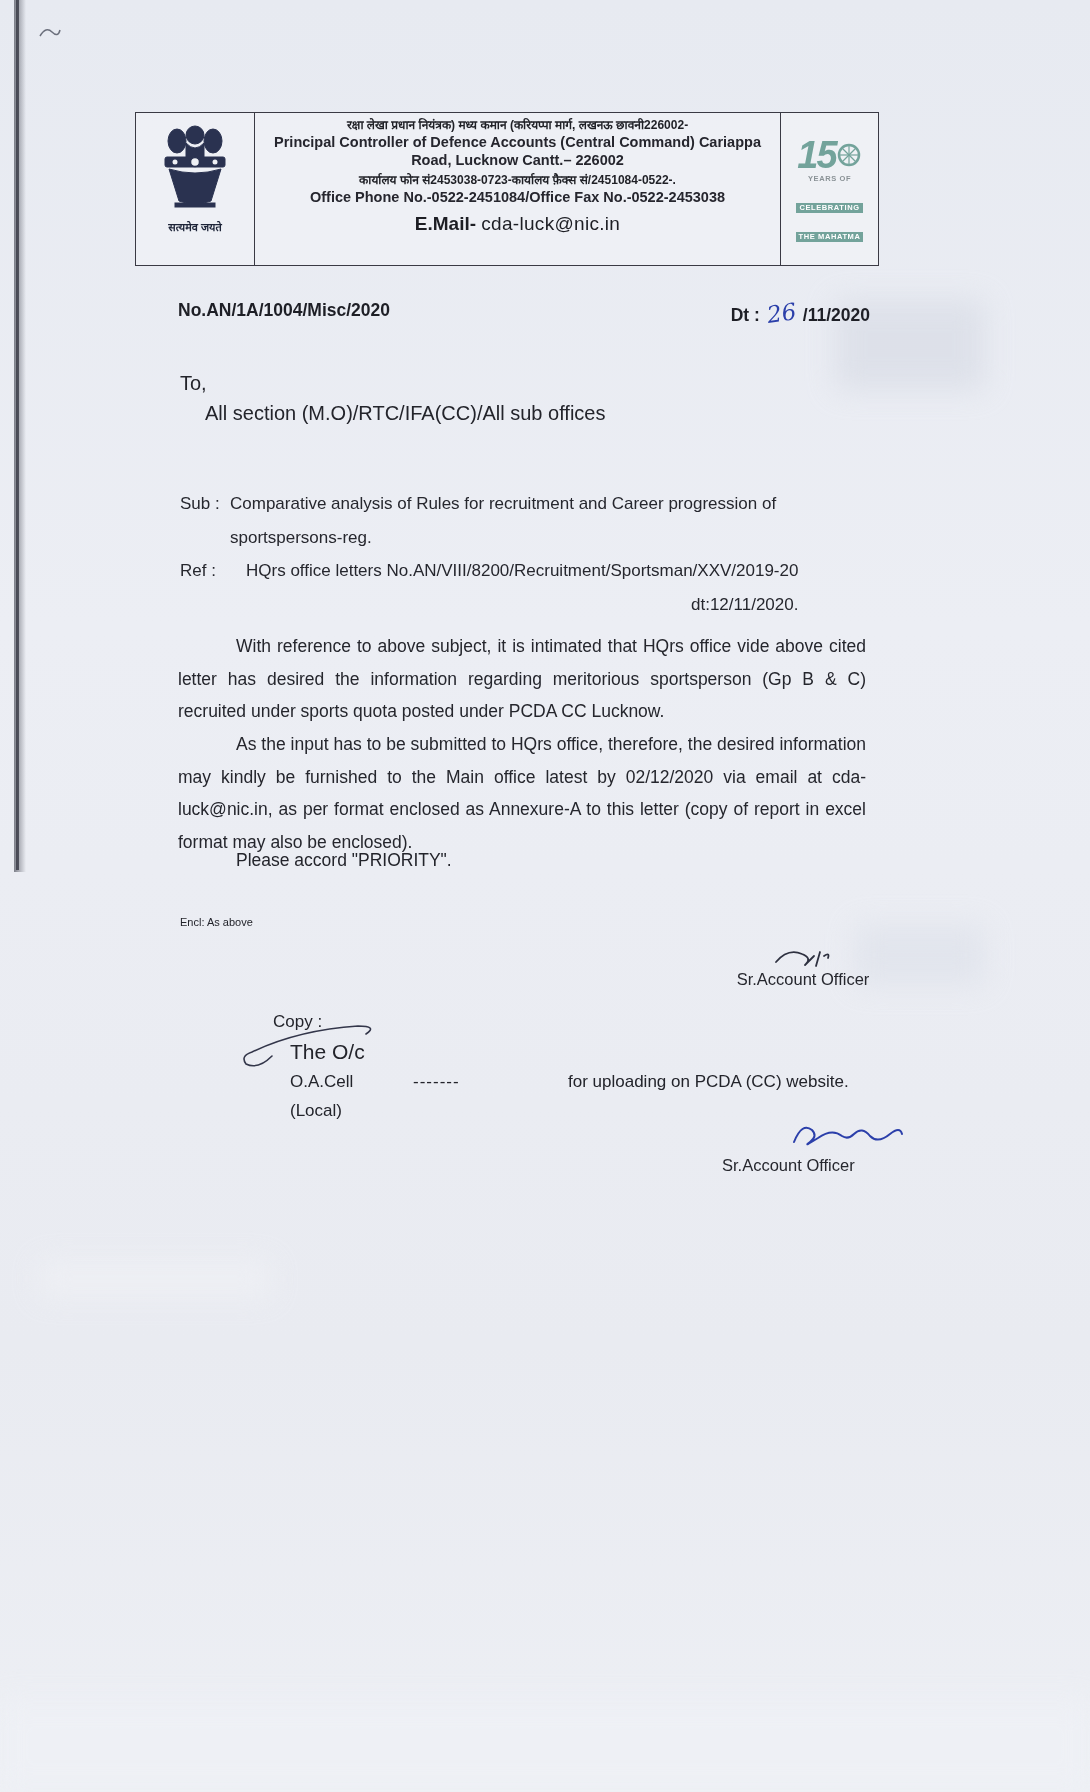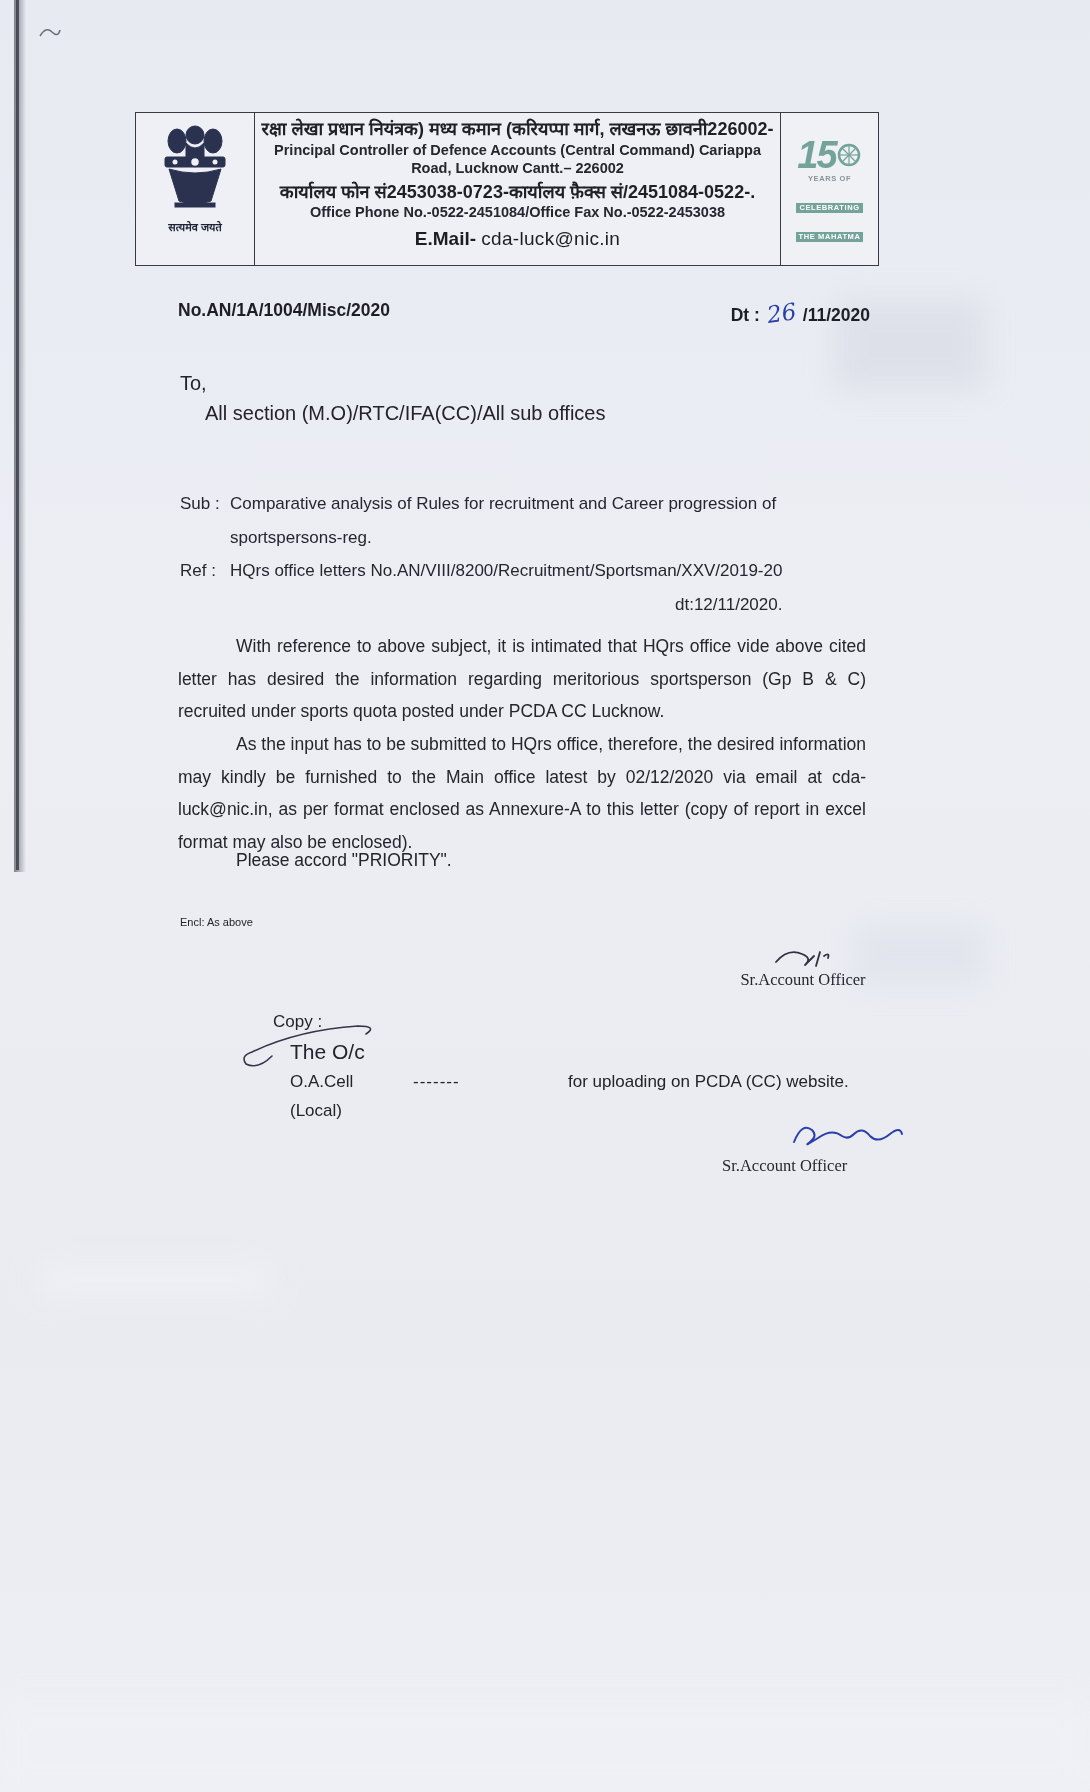--- a/index.html
+++ b/index.html
@@ -25,21 +25,21 @@
 
   
   .header-box {
     position:absolute; left:135px; top:112px; width:742px; height:152px;
     border:1.6px solid #3a3a44; display:flex; background:rgba(248,249,252,0.35);
   }
   .emblem-cell {width:118px; border-right:1.6px solid #3a3a44; display:flex;
     flex-direction:column; align-items:center; justify-content:flex-start; padding-top:6px;}
   .emblem-caption {font-size:11px; font-weight:bold; color:#1d2438; margin-top:2px; white-space:nowrap;}
   .header-center {flex:1; text-align:center; padding:5px 6px 2px; line-height:1.25;}
-  .hi-line {font-size:18px; font-weight:bold; color:#1f2026;}
+  .hi-line {font-size:12px; font-weight:bold; color:#1f2026;}
   .en-line {font-size:14.5px; font-weight:bold; color:#26262e;}
   .en-line2 {font-size:14.5px; font-weight:bold; color:#26262e; margin-bottom:4px;}
   .email-line {margin-top:6px; font-size:19px; color:#1d1e24;}
   .email-label {font-weight:bold;}
   .email-value {font-weight:normal; letter-spacing:.3px;}
   .logo-cell {width:97px; border-left:1.6px solid #3a3a44; display:flex; flex-direction:column;
     align-items:center; justify-content:center; background:rgba(240,242,246,.5);}
   .logo-num-row {display:flex; align-items:center; color:#73a39b;}
   .logo-digits {font-size:38px; font-style:italic; font-weight:bold; line-height:1; letter-spacing:-2px;}
   .logo-cap {font-size:7.5px; letter-spacing:.6px; color:#8a9296; font-weight:bold; line-height:1.3;}
@@ -53,34 +53,34 @@
     font-size:23px; color:#2b3faa; transform:rotate(-8deg); margin:0 2px; font-weight:normal;}
 
   
   .to-block {position:absolute; left:180px; top:368px; font-size:20px; line-height:30px;}
   .addressee {margin-left:25px;}
 
   
   .labelled {position:absolute; font-size:17px; line-height:34px; display:flex; color:#26272e;}
   .labelled .lbl {width:50px; flex:none;}
   .sub-block {left:180px; top:487px;}
-  .ref-block {left:180px; top:554px;}
+  .ref-block {left:180px; top:554px;gap:16px;}
   .ref-block .cont2 {margin-left:12px;text-align:right;}
 
   
   .para {position:absolute; left:178px; width:688px; font-size:17.5px; line-height:32.5px;
     text-align:justify; color:#25262d;}
   .para.p1 {top:630px; text-indent:58px;}
   .para.p2 {top:728px; text-indent:58px;}
   .priority {position:absolute; left:236px; top:850px; font-size:17.5px;}
   .encl {position:absolute; left:180px; top:916px; font-size:11px;}
 
   
   .sig1 {position:absolute; left:718px; top:942px; width:170px; text-align:center;}
-  .sig1 .title, .sig2-title {font-size:16.5px; color:#26272e;font-family:Liberation Serif, serif;}
+  .sig1 .title, .sig2-title {font-size:16.5px; color:#26272e;}
   .sig1 svg {display:block; margin:0 auto -2px;}
   .sig2-squiggle {position:absolute; left:788px; top:1112px;}
   .sig2-title {position:absolute; left:722px; top:1156px;}
 
   
   .copy-label {position:absolute; left:236px; top:1012px; font-size:17px;margin-left:37px;}
   .copy-line1 {position:absolute; left:290px; top:1040px; font-size:21px;}
   .copy-line2 {position:absolute; left:290px; top:1072px; font-size:17px;}
   .copy-dashes {position:absolute; left:413px; top:1072px; font-size:17px; letter-spacing:1px;}
   .copy-purpose {position:absolute; left:568px; top:1072px; font-size:17px;}

